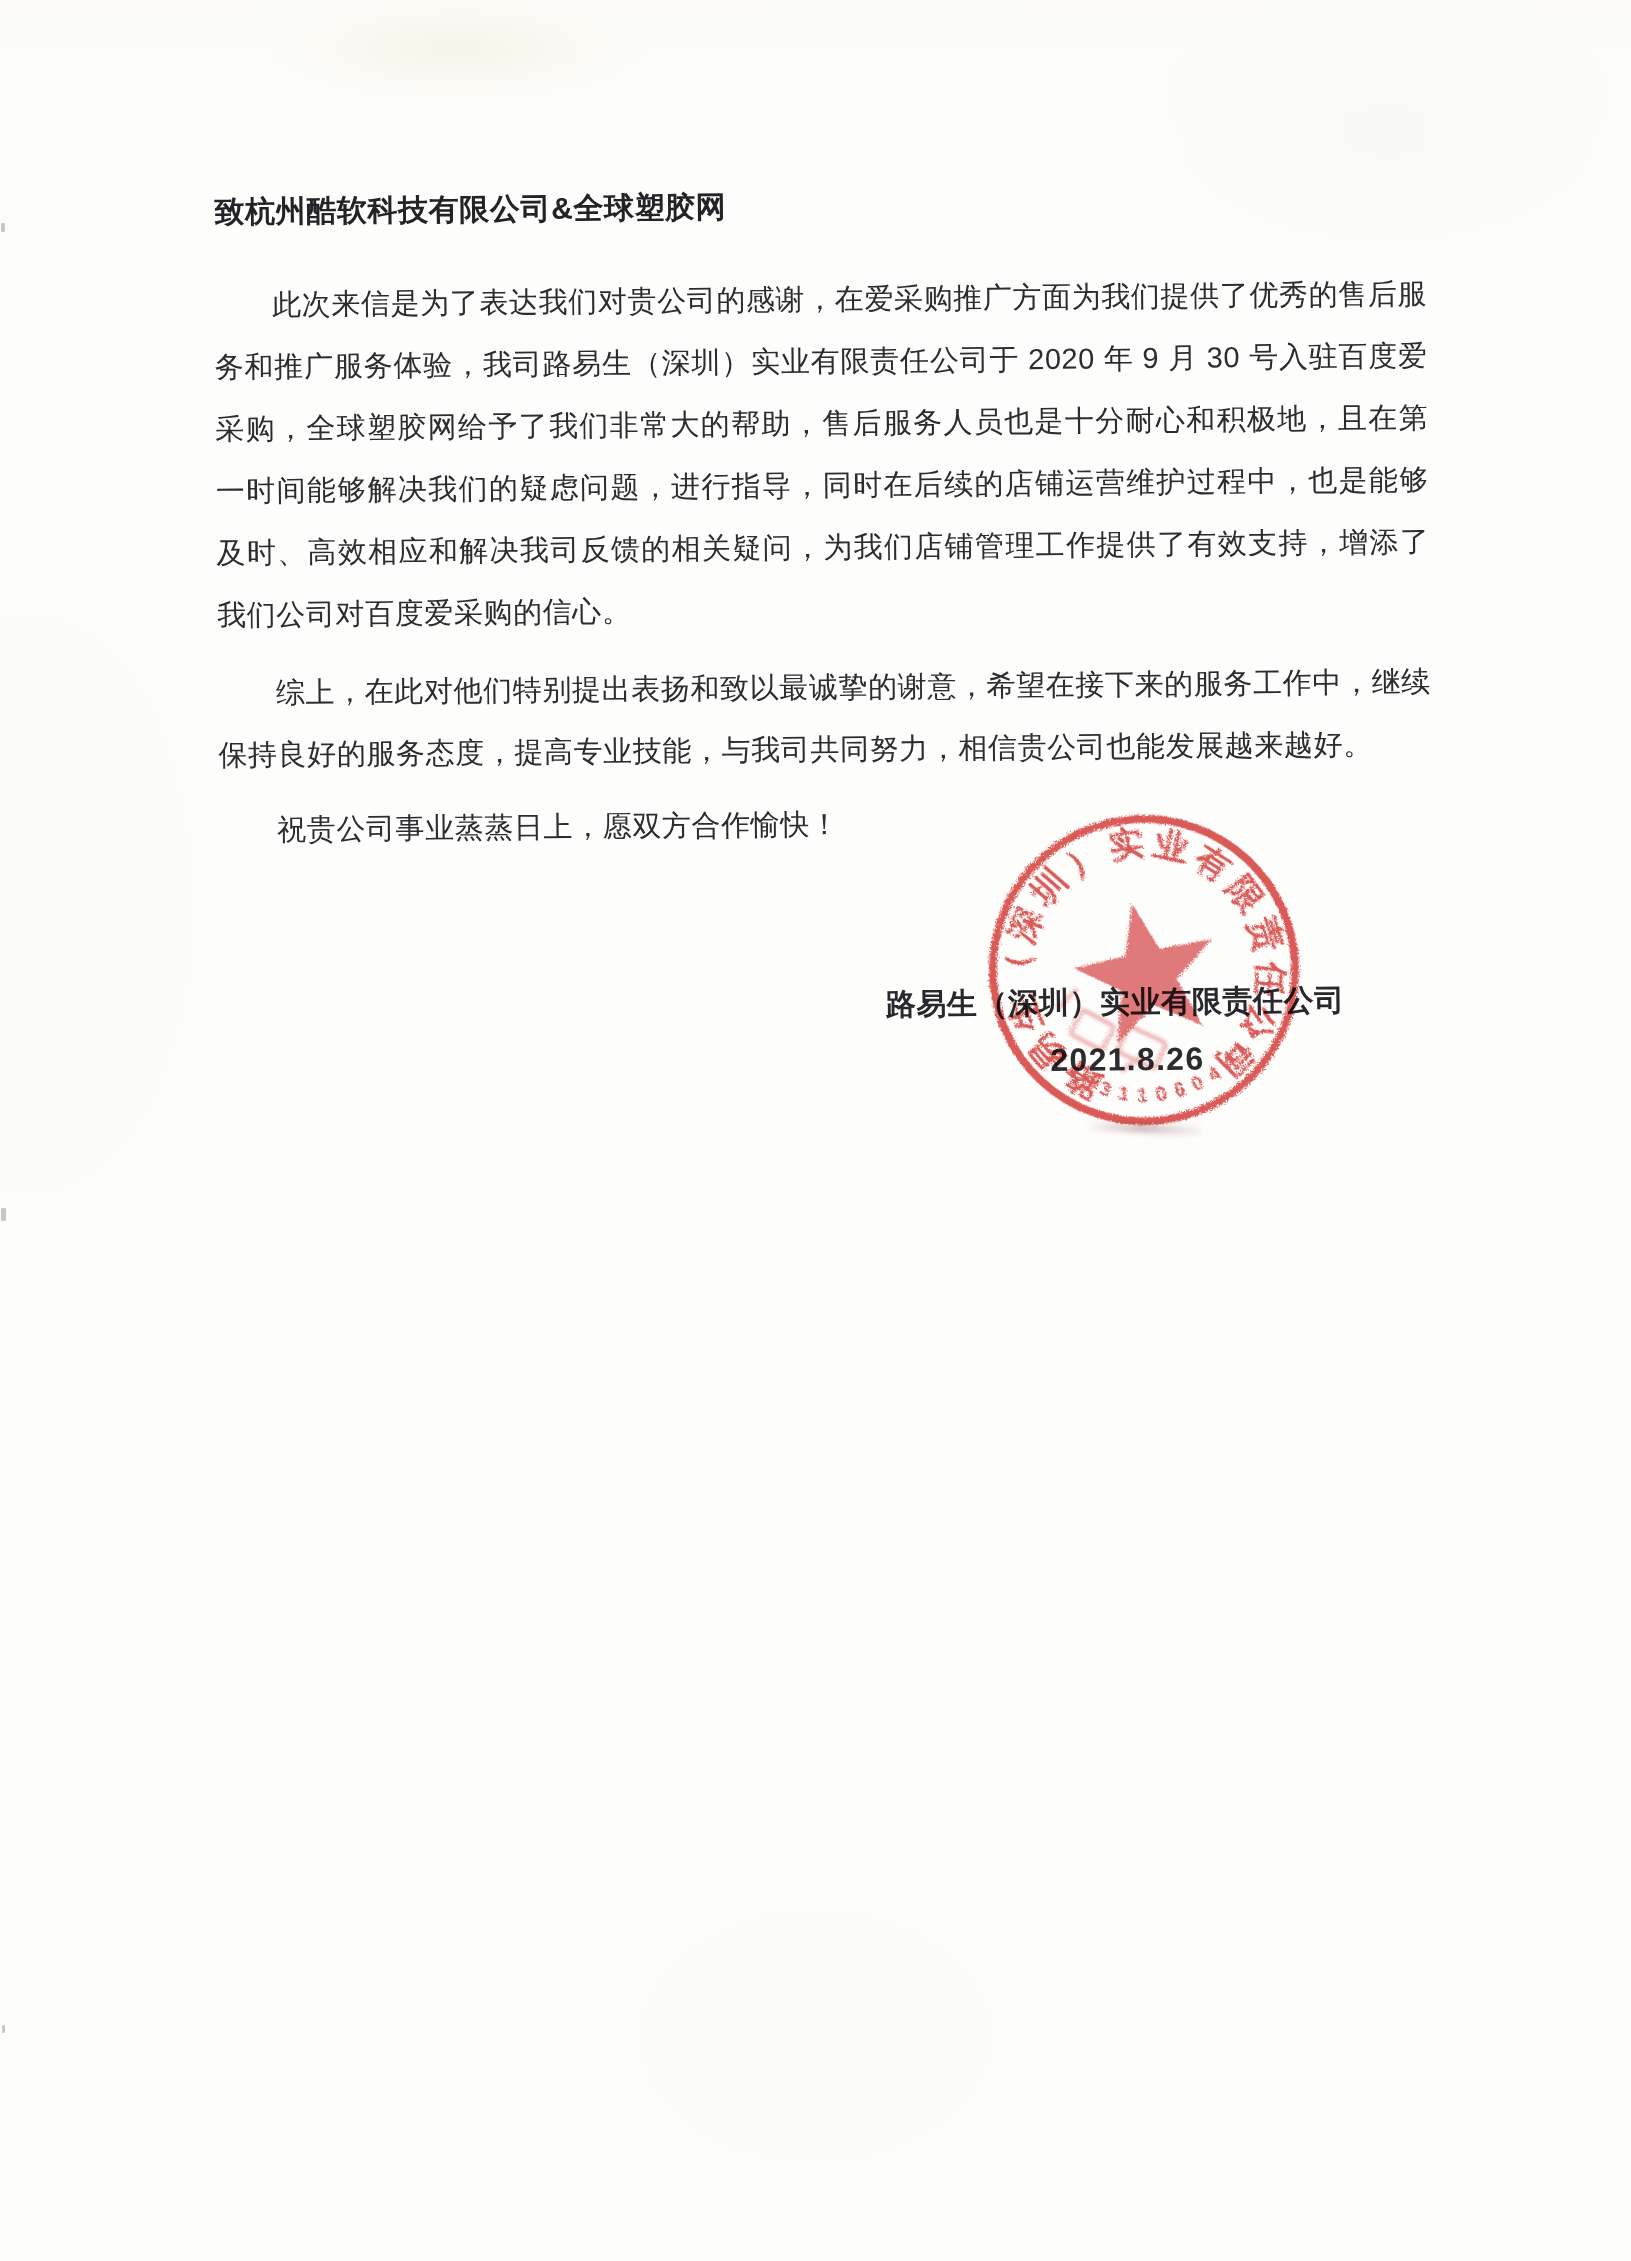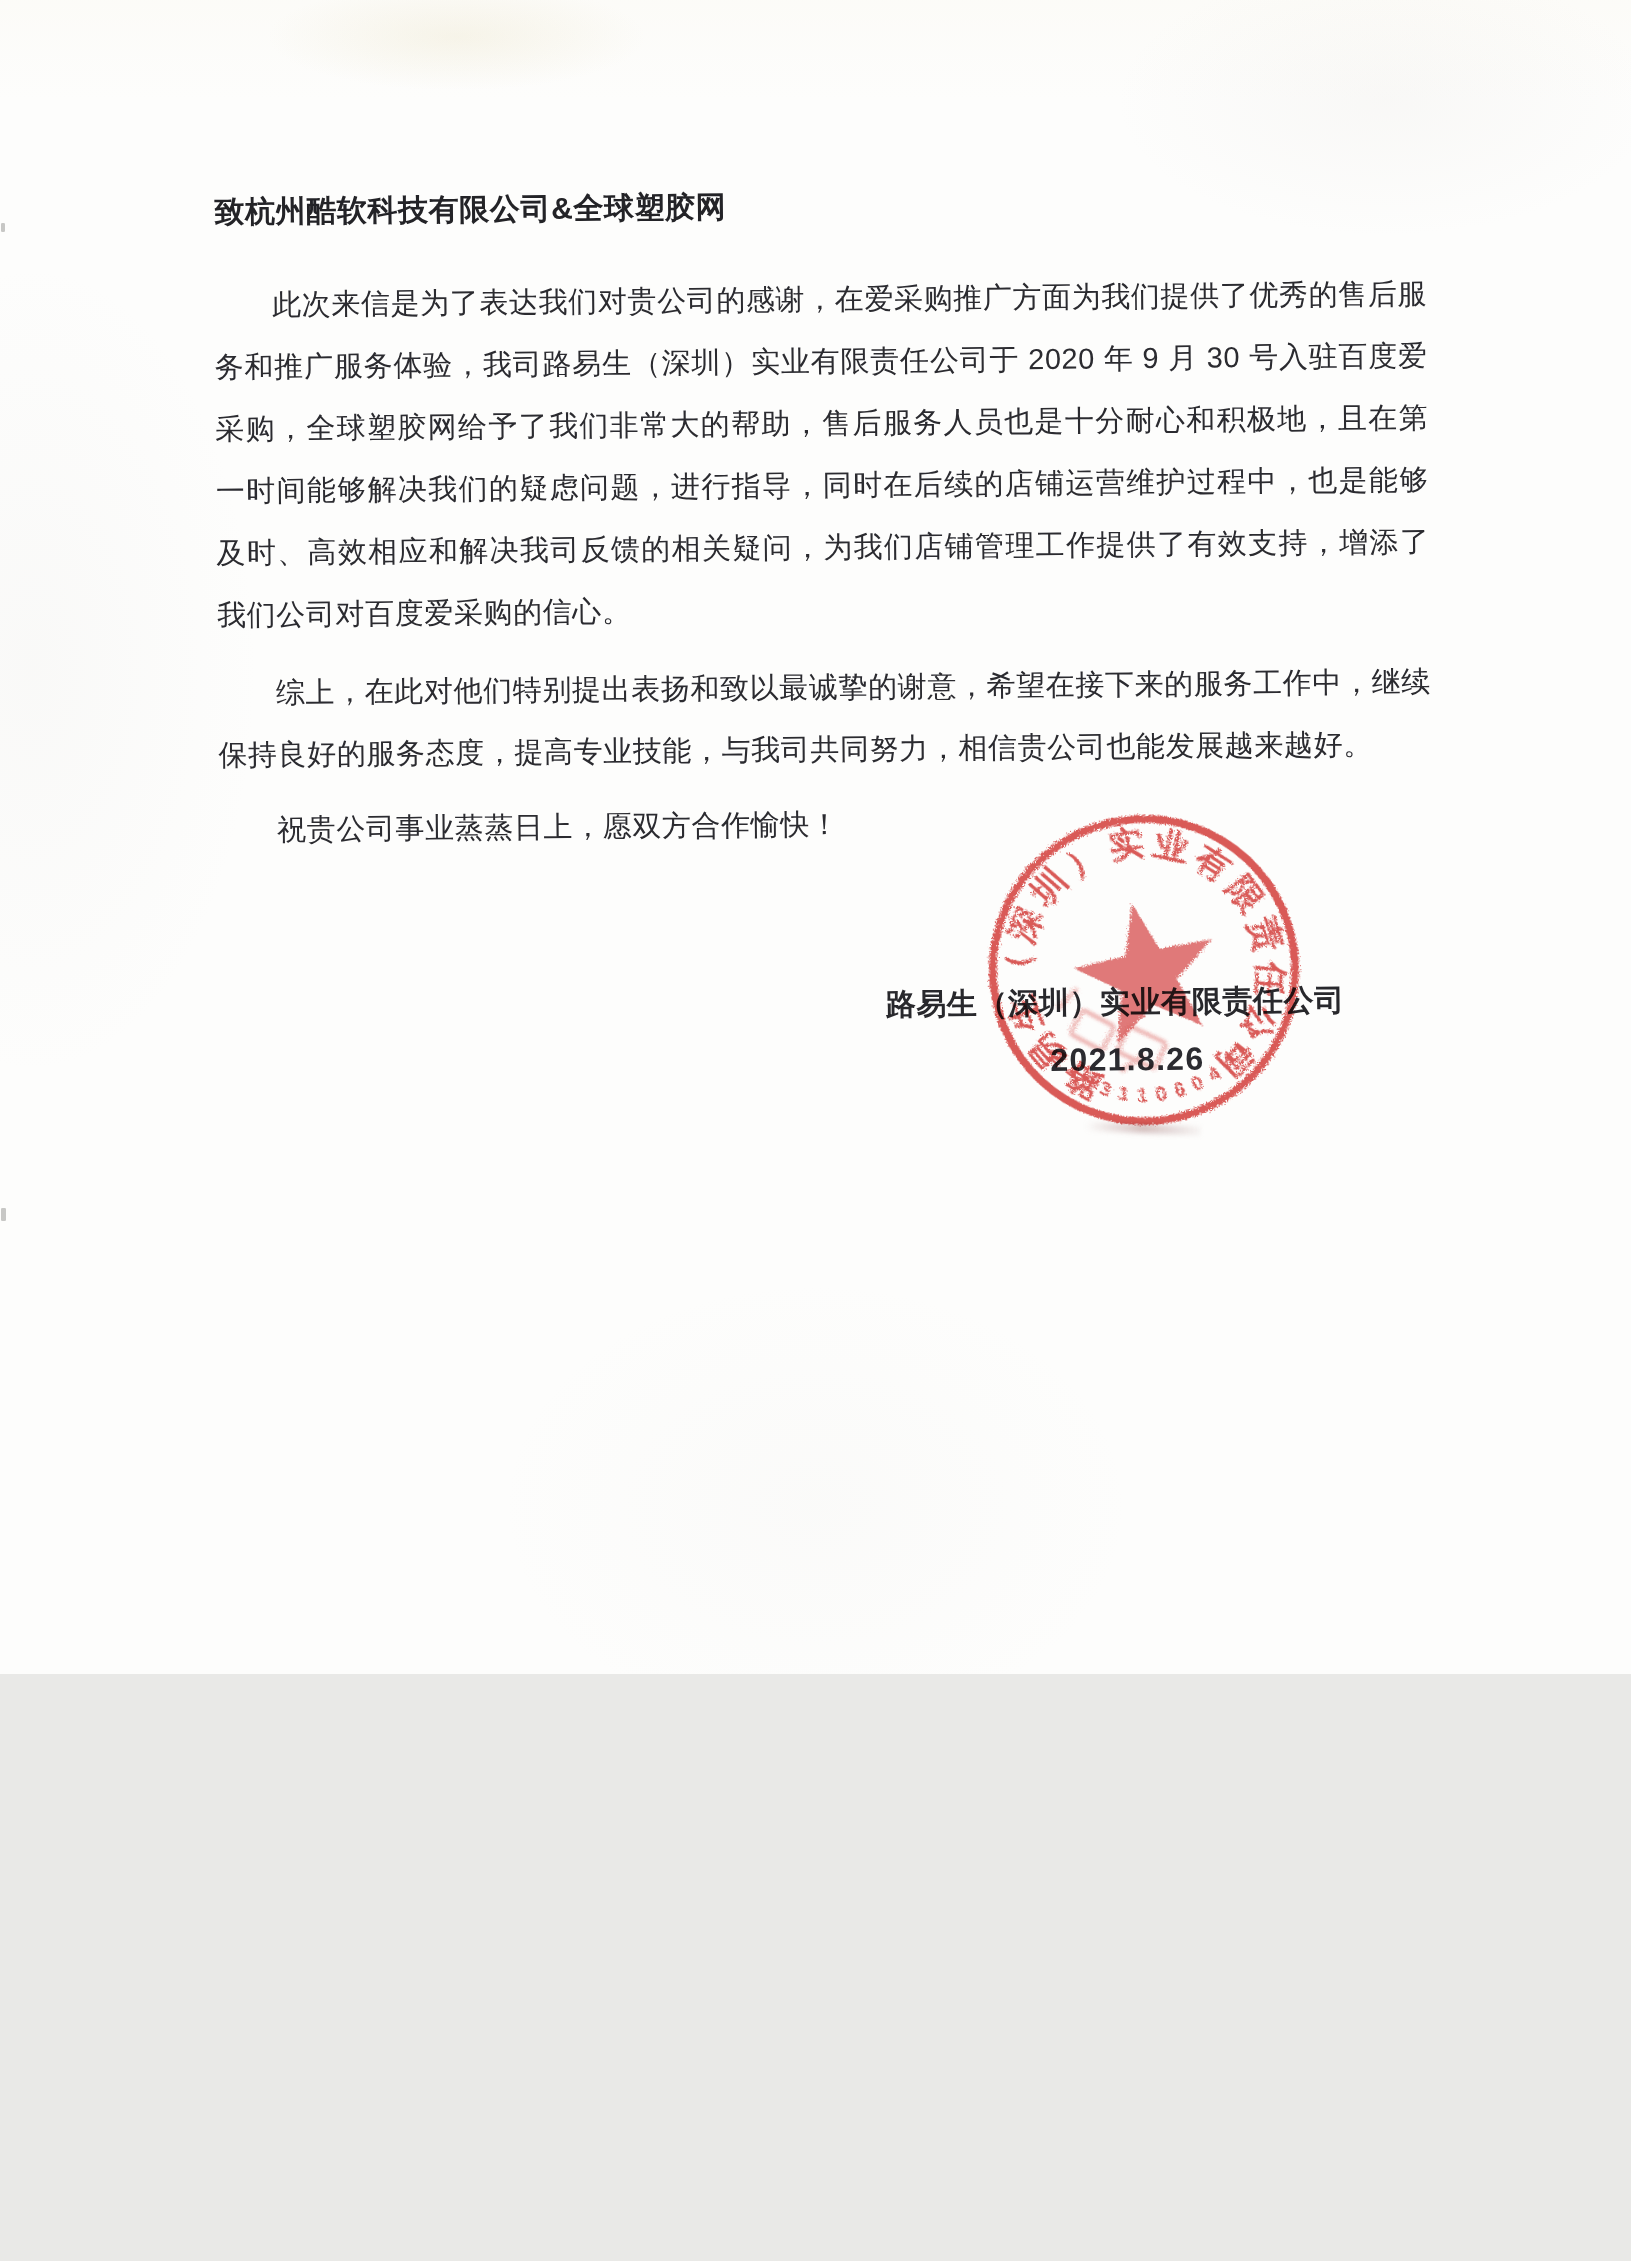--- a/index.html
+++ b/index.html
@@ -1,18 +1,18 @@
 <!DOCTYPE html>
 <html style="font-size:10.3px"><head>
 <meta charset="utf-8">
 <style>
   html,body { margin:0; padding:0; background:#e9e9e7; }
   .page {
     position:relative;
-    width:1631px; height:1674px;
+    width:1631px; height:2261px;
     background:#fdfdfc;
     overflow:hidden;
     font-family:"Liberation Sans", sans-serif;
     color:#2a2a2e;
   }
   
   .page::before {
     content:"";
     position:absolute; inset:0; pointer-events:none;
     background:

